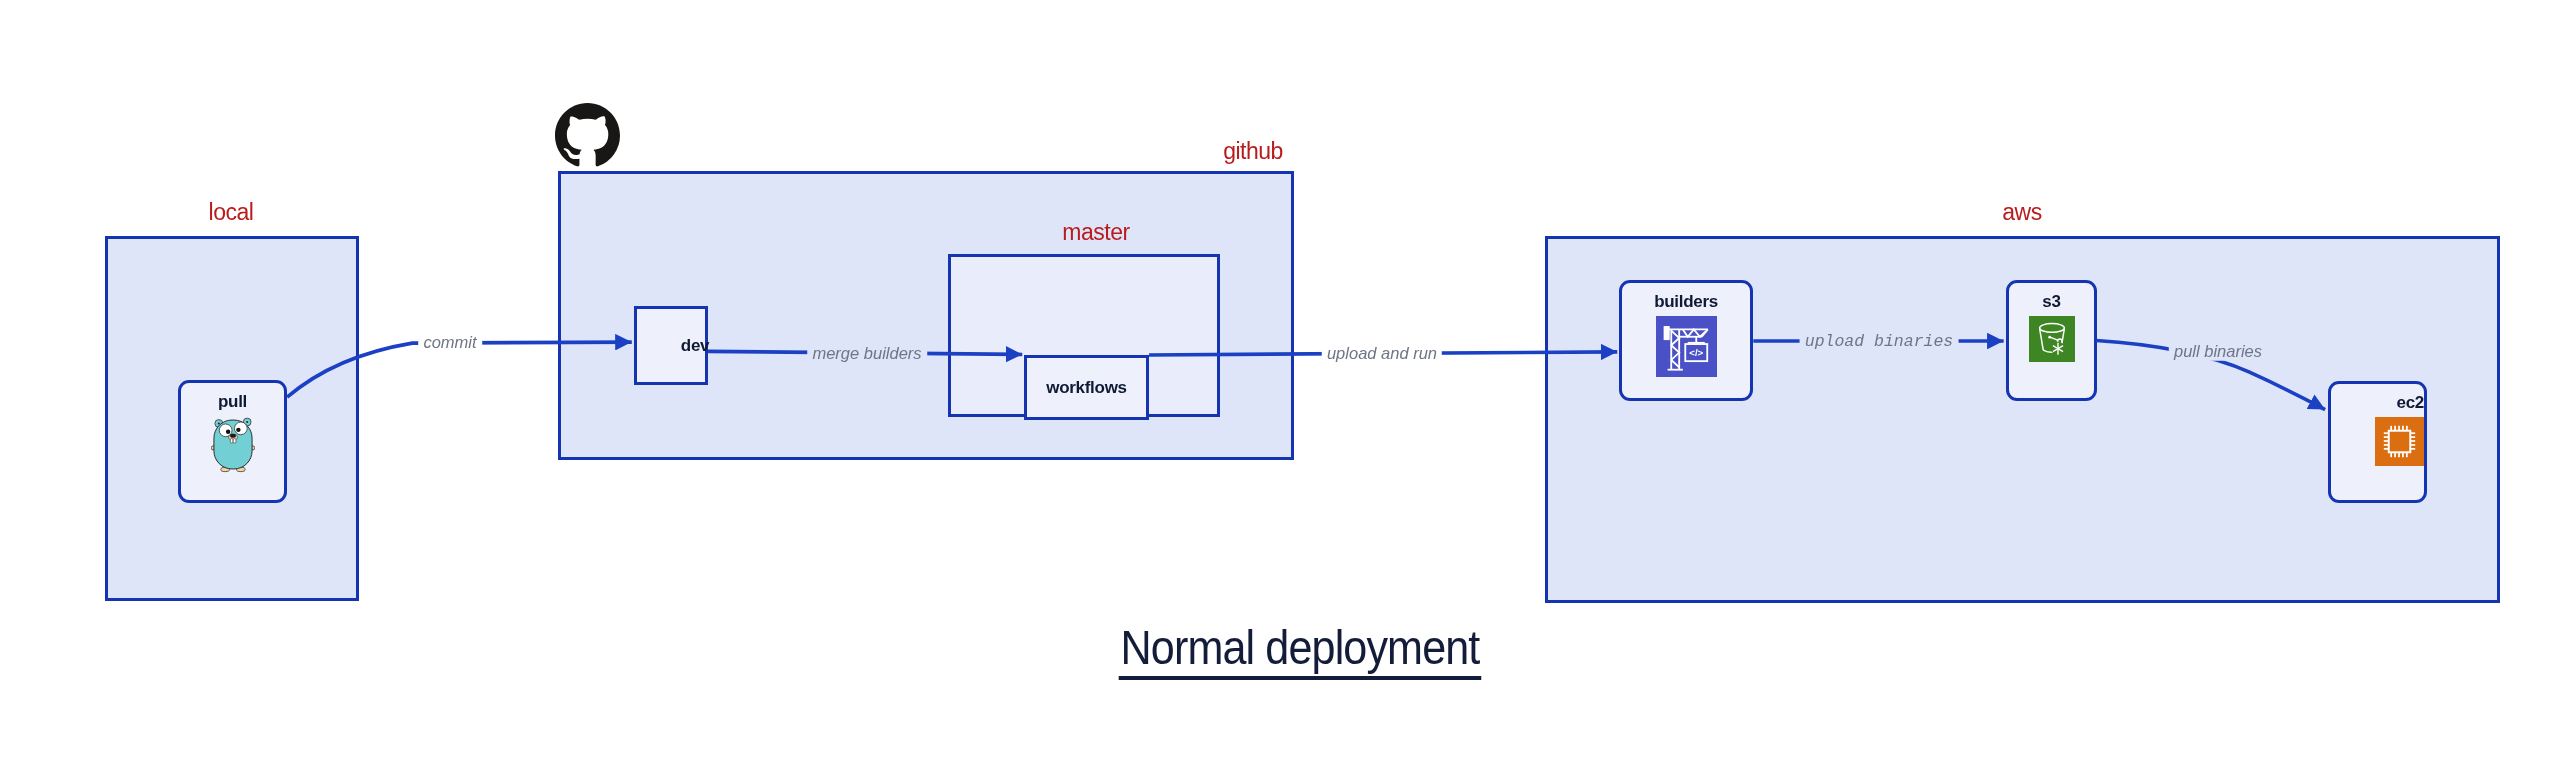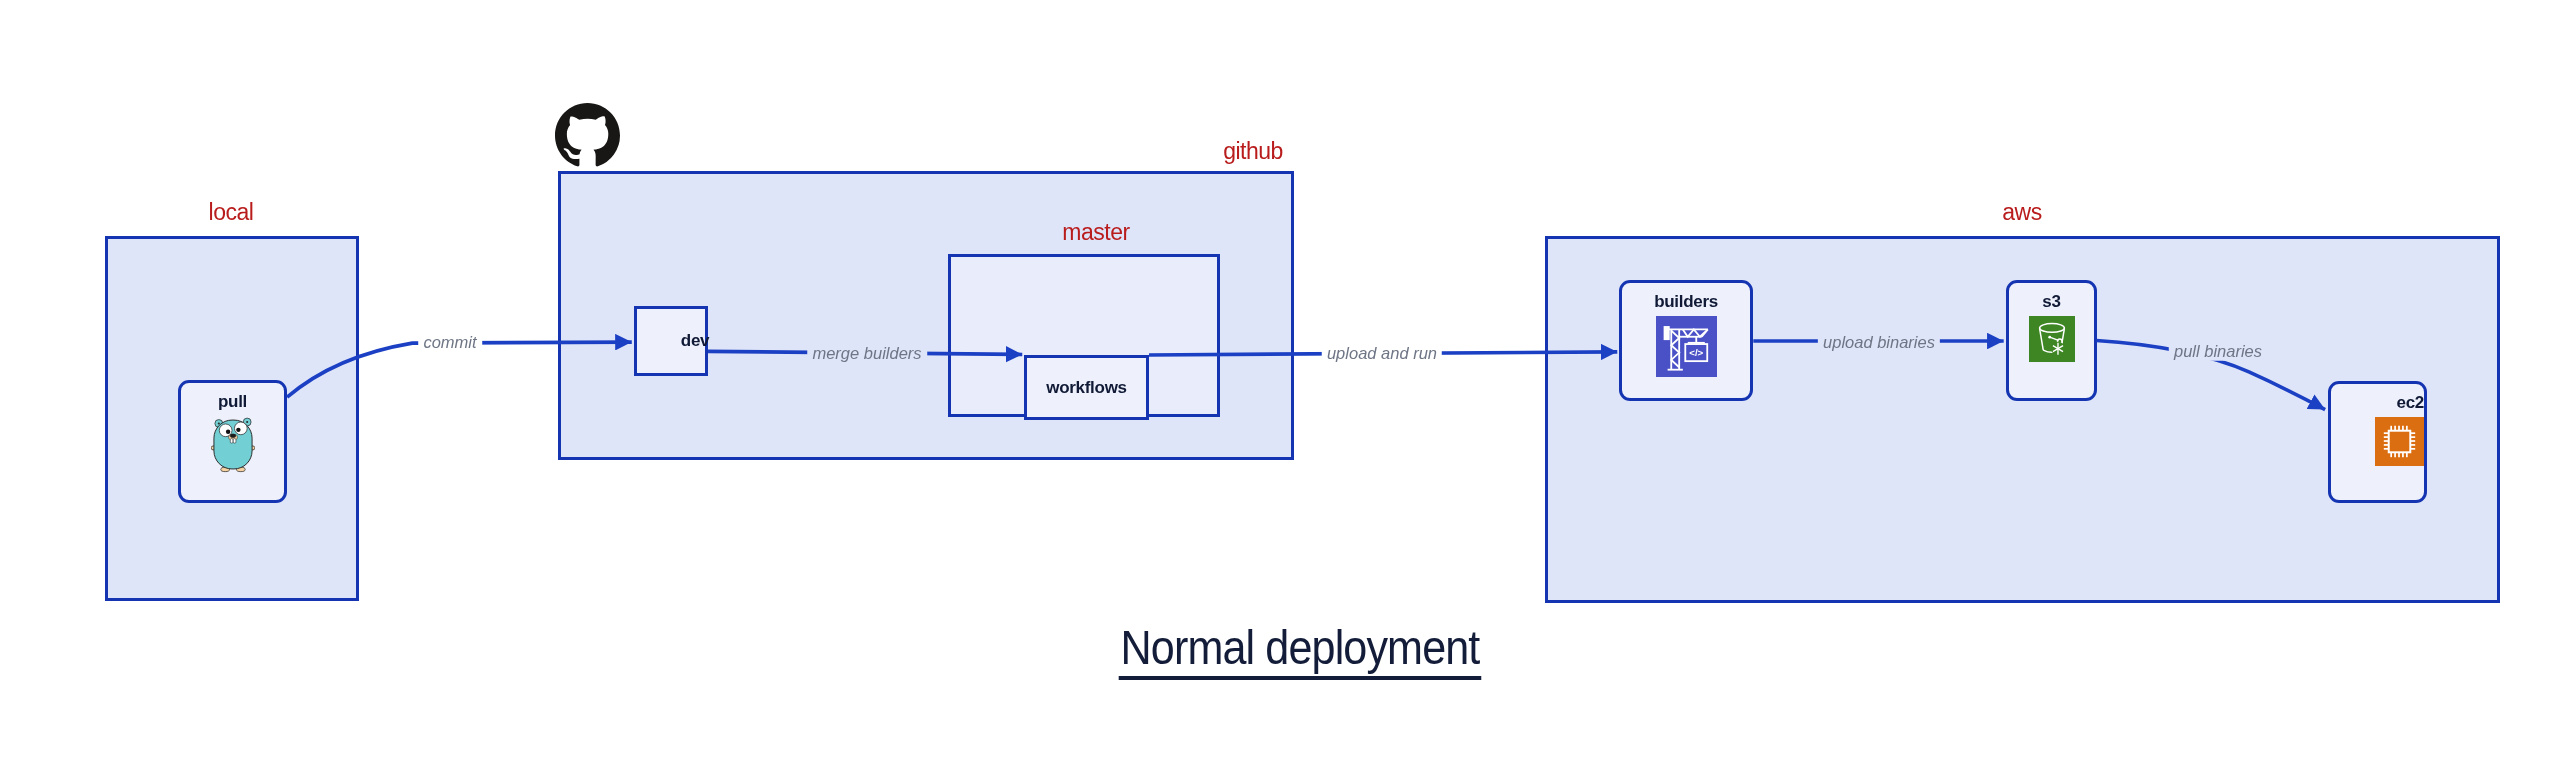--- a/index.html
+++ b/index.html
@@ -21,40 +21,40 @@
   #lbl-aws   {left:2022px;top:212px;}
 
   
   .node{position:absolute;background:#eef1fb;border:3.1px solid #1434b2;box-sizing:border-box;z-index:3;
     display:flex;flex-direction:column;align-items:center;}
   .node .nlabel{font-weight:bold;font-size:17px;color:#101a36;letter-spacing:-0.3px;white-space:nowrap;}
   .node.center{justify-content:center;}
   .node.toplab{justify-content:flex-start;border-radius:11px;}
   .node.toplab .nlabel{margin-top:9.3px;}
   #n-code     {left:178px; top:380px; width:109px;height:123px;}
-  #n-dev      {left:634px;top:306px; width:74px;height:70px;padding-left:48px;}
+  #n-dev      {left:634px;top:306px; width:74px;height:79px;padding-left:48px;}
   #n-workflows{left:1024px;top:331px; width:125px;height:65px;margin-top:24px;}
   #n-builders {left:1619px;top:280px; width:134px;height:121px;}
   #n-s3       {left:2006px;top:280px; width:91px;height:121px;}
   #n-ec2      {left:2328px;top:381px; width:99px;height:122px;align-items:flex-end;}
   .node .icon{margin-top:4.1px;}
 
   
   #edges{position:absolute;left:0;top:0;z-index:4;pointer-events:none;}
   .edge{stroke:#1c40c4;stroke-width:7;fill:none;}
 
   
   .edge-label{position:absolute;transform:translate(-50%,-50%);font-style:italic;font-size:16.5px;
     color:#6e7585;white-space:nowrap;padding:1px 5.2px;z-index:5;line-height:1;}
   .bg-white{background:#ffffff;}
   .bg-fill {background:#dfe5f8;}
   #e-commit {left:450px; top:342px;}
   #e-merge  {left:867px;top:353px;}
   #e-upload-run{left:1382px;top:353px;}
-  #e-upload-bin{left:1879px;top:342px;}
+  #e-upload-bin{left:1879px;top:342px;font-family:Liberation Mono, monospace;}
   #e-pull-bin  {left:2218px;top:351px;}
 
   
   #octocat{position:absolute;left:555px;top:103px;z-index:6;}
 
   
   #title{position:absolute;left:1300px;top:622px;transform:translateX(-50%) scaleX(0.88);
     transform-origin:center top;font-size:49px;letter-spacing:-1px;color:#131c38;
     border-bottom:4.6px solid #131c38;padding:0 2.1px 2.1px 2.1px;white-space:nowrap;z-index:2;line-height:1.05;}
 </style>

